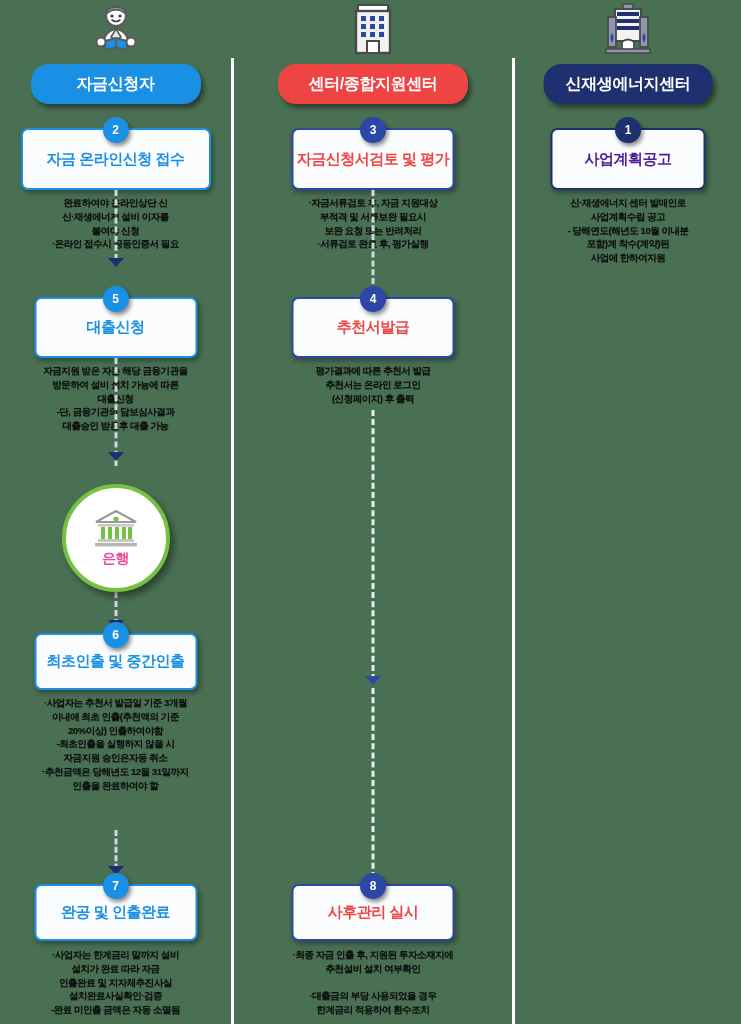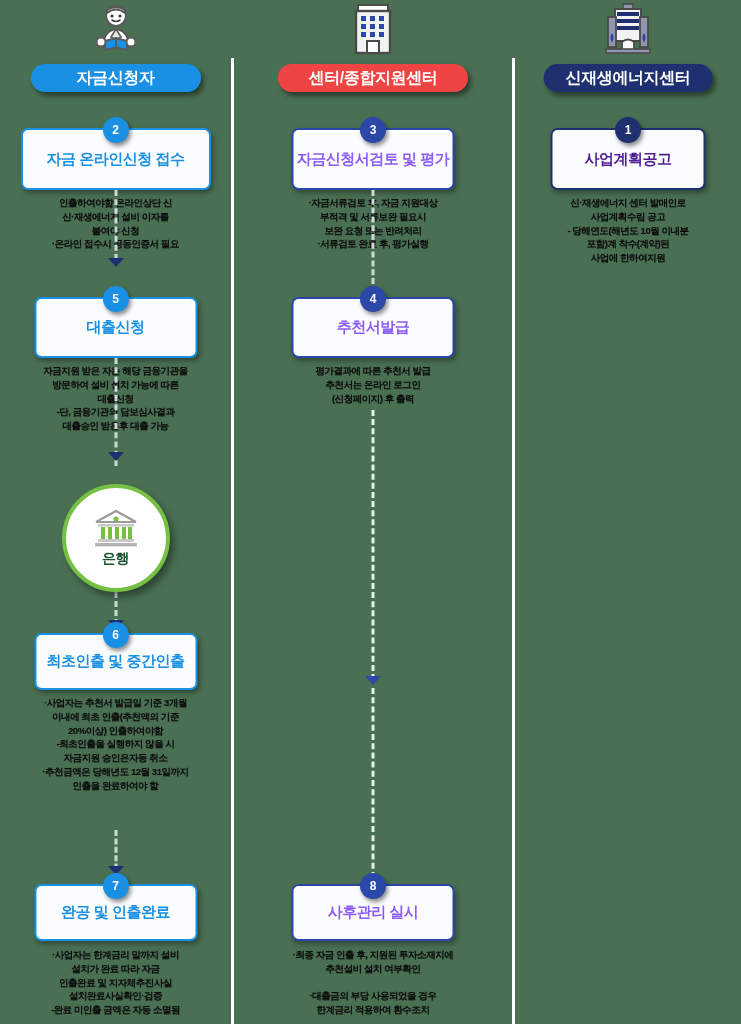--- a/index.html
+++ b/index.html
@@ -52,21 +52,21 @@
     align-items: center;
     justify-content: center;
   }
 
   
   .pill {
     position: absolute;
     left: 50%;
     transform: translateX(-50%);
     top: 64px;
-    height: 28px;
+    height: 40px;
     border-radius: 18px;
     display: flex;
     align-items: center;
     justify-content: center;
     color: #ffffff;
     font-size: 16px;
     font-weight: bold;
     letter-spacing: -0.4px;
     box-shadow: 3px 4px 5px rgba(0,0,0,0.45);
     white-space: nowrap;
@@ -86,21 +86,21 @@
     display: flex;
     align-items: center;
     justify-content: center;
     text-align: center;
     font-size: 15px;
     font-weight: bold;
     letter-spacing: -0.5px;
     box-shadow: 2px 3px 5px rgba(0,0,0,0.35);
   }
   .node.blue   { border: 2px solid #1a90e5; color: #1a90e5; }
-  .node.navy   { border: 2px solid #2b47a8; color: #8b5cf6; }
+  .node.navy   { border: 2px solid #2b47a8; color: #ef4444; }
   .node.dknavy { border: 2px solid #1f3070; color: #4c1d95; }
 
   
   .badge {
     position: absolute;
     left: 50%;
     transform: translateX(-50%);
     width: 26px;
     height: 26px;
     border-radius: 50%;
@@ -167,21 +167,21 @@
     display: flex;
     flex-direction: column;
     align-items: center;
     justify-content: center;
     box-shadow: 4px 5px 7px rgba(0,0,0,0.4);
     z-index: 2;
   }
   .bank-label {
     font-size: 14px;
     font-weight: bold;
-    color: #14532d;
+    color: #ec4899;
     margin-top: 2px;
     letter-spacing: -0.5px;
   }
 </style>
 </head>
 <body>
 
 <div id="stage">
 
   <div class="divider d1"></div>
@@ -202,21 +202,21 @@
         <line x1="26" y1="35" x2="26" y2="44.5" stroke="#5a5a5a" stroke-width="1.8"></line>
         <circle cx="11" cy="39" r="4.5" fill="#ffffff" stroke="#5a5a5a" stroke-width="2"></circle>
         <circle cx="41" cy="39" r="4.5" fill="#ffffff" stroke="#5a5a5a" stroke-width="2"></circle>
       </svg>
     </div>
 
     <div class="pill p-a">자금신청자</div>
 
     <div class="badge blue" style="top:117px">2</div>
     <div class="node blue" style="top:128px; width:190px; height:62px;">자금 온라인신청 접수</div>
-    <div class="note" style="top:196px; width:185px;">인출하여야함 온라인상단 신
+    <div class="note" style="top:196px; width:185px;">완료하여야 온라인상단 신
 신·재생에너지 설비 이자를
 붙여야 신청
 ·온라인 접수시 공동인증서 필요</div>
 
     <div class="conn" style="top:190px; height:70px;"></div>
     <div class="arrowhead" style="top:258px"></div>
 
     <div class="badge blue" style="top:286px">5</div>
     <div class="node blue" style="top:297px; width:163px; height:61px;">대출신청</div>
     <div class="note" style="top:364px; width:200px;">자금지원 받은 자는 해당 금융기관을

